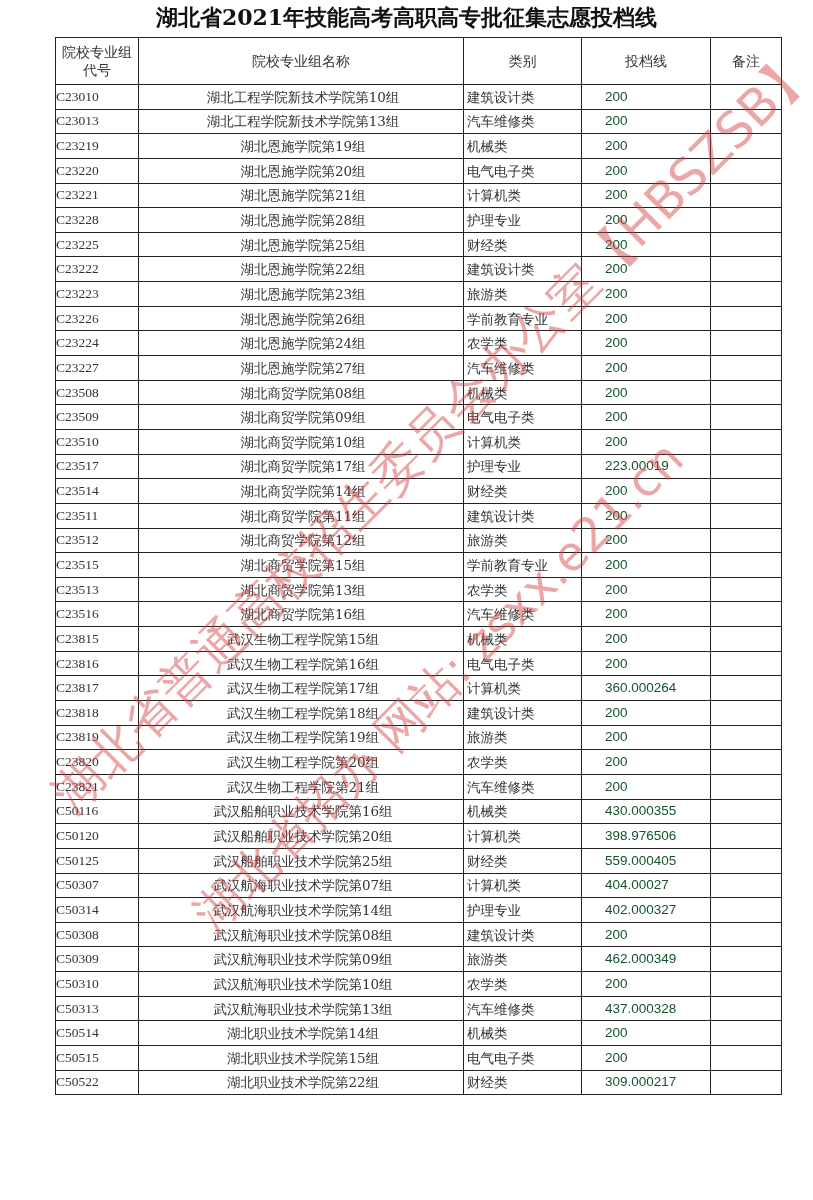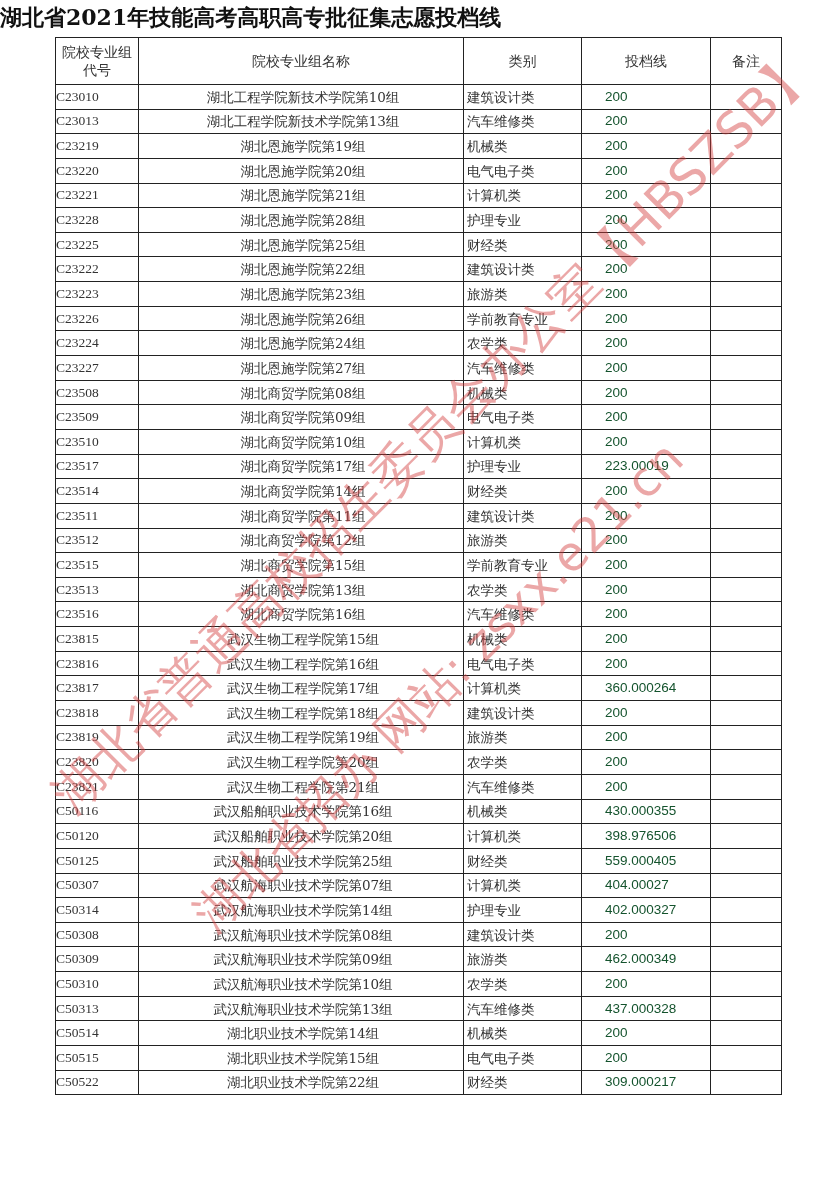--- a/index.html
+++ b/index.html
@@ -13,20 +13,21 @@
       position: relative;
       overflow: hidden;
       font-family: "DejaVu Serif", "Liberation Serif", serif;
       color: #1a1a1a;
     }
     .page-title {
       position: absolute;
       left: 0;
       top: 2px;
       width: 813px;
+      text-align: center;
       font-family: "DejaVu Serif", "Liberation Serif", serif;
       font-size: 22px;
       font-weight: bold;
       line-height: 30px;
       letter-spacing: 0px;
       color: #111;
     }
     table.score-table {
       position: absolute;
       left: 55px;

